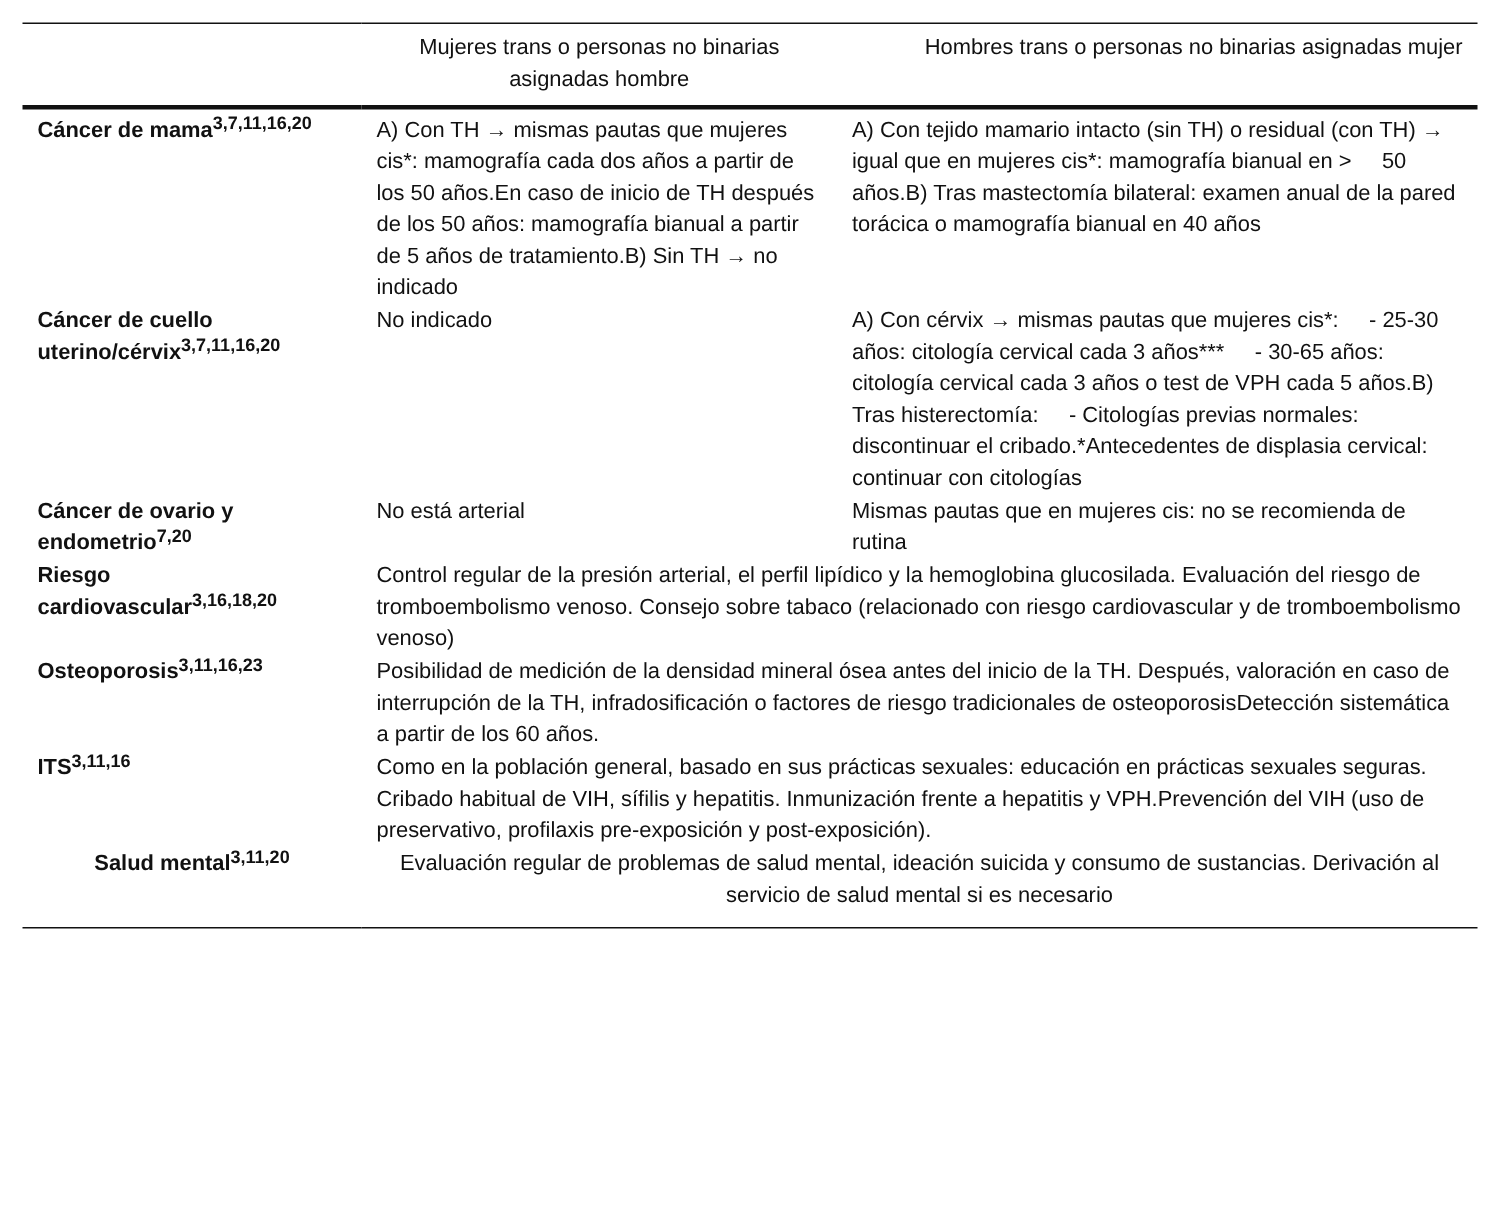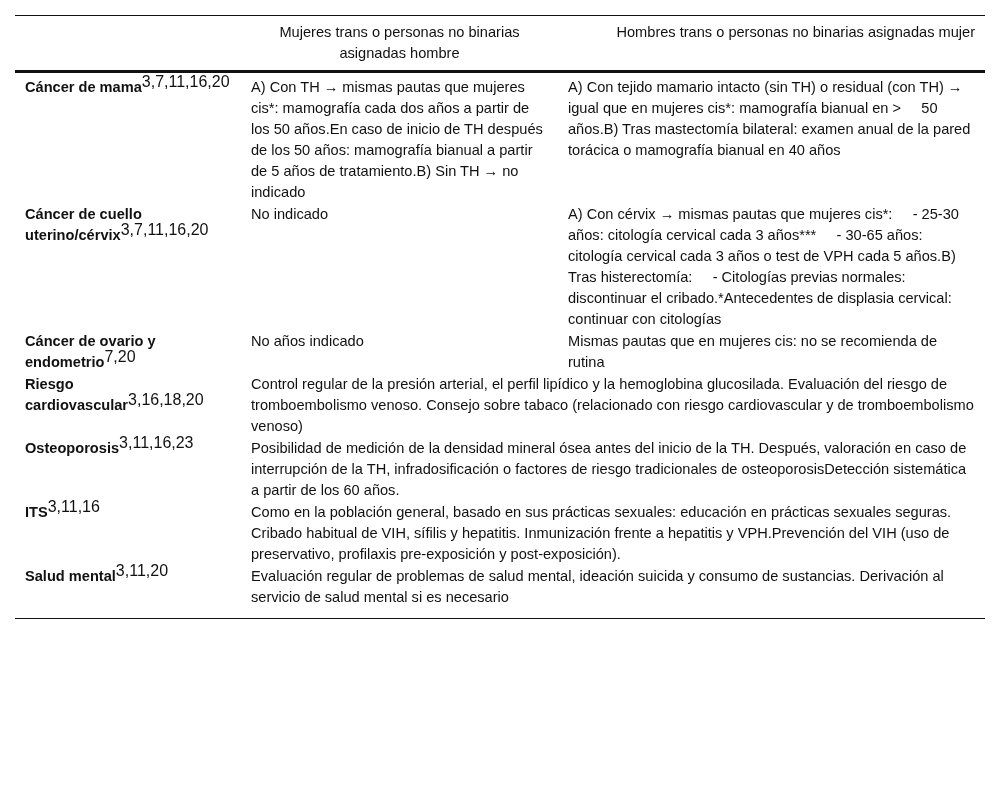--- a/index.html
+++ b/index.html
@@ -13,24 +13,24 @@
     col.c1 { width: 226px; }
     col.c2 { width: 317px; }
     col.c3 { width: 427px; }
     thead tr { border-top: 1.5px solid #111; border-bottom: 3px solid #111; }
     thead th { font-weight: normal; text-align: center; vertical-align: top; padding: 6px 10px 6px 10px; line-height: 21px; }
     thead th.h3 { text-align: right; padding-left: 12px; }
     tbody td { vertical-align: top; padding: 1px 10px 0 10px; }
     tbody td.label { font-weight: bold; }
     tbody tr.row { }
     tbody tr.last { border-bottom: 1.5px solid #111; }
-    tbody tr.last td { padding-bottom: 10px; }
+    tbody tr.last td { padding-bottom: 10px; text-align: center; }
     tbody tr.first td { padding-top: 4px; }
     td.section { text-align: center; font-weight: bold; padding-top: 0; }
-    sup { font-size: 16px; font-weight: normal; line-height: 0; vertical-align: 5px; }
+    sup { font-size: 12px; font-weight: bold; line-height: 0; vertical-align: 5px; }
   </style>
 </head>
 <body>
 
 <div class="table-wrap">
   <table>
     <colgroup>
         <col class="c1">
         <col class="c2">
         <col class="c3">
@@ -48,21 +48,21 @@
         <td>A) Con TH → mismas pautas que mujeres cis*: mamografía cada dos años a partir de los 50 años.En caso de inicio de TH después de los 50 años: mamografía bianual a partir de 5 años de tratamiento.B) Sin TH → no indicado</td>
         <td style="white-space: pre-wrap;">A) Con tejido mamario intacto (sin TH) o residual (con TH) → igual que en mujeres cis*: mamografía bianual en &gt;     50 años.B) Tras mastectomía bilateral: examen anual de la pared torácica o mamografía bianual en 40 años</td>
       </tr>
       <tr class="row">
         <td class="label"><span>Cáncer de cuello uterino/cérvix</span><sup>3,7,11,16,20</sup></td>
         <td>No indicado</td>
         <td style="white-space: pre-wrap;">A) Con cérvix → mismas pautas que mujeres cis*:     - 25-30 años: citología cervical cada 3 años***     - 30-65 años: citología cervical cada 3 años o test de VPH cada 5 años.B) Tras histerectomía:     - Citologías previas normales: discontinuar el cribado.*Antecedentes de displasia cervical: continuar con citologías</td>
       </tr>
       <tr class="row">
         <td class="label"><span>Cáncer de ovario y endometrio</span><sup>7,20</sup></td>
-        <td>No años indicado</td>
+        <td>No está arterial</td>
         <td>Mismas pautas que en mujeres cis: no se recomienda de rutina</td>
       </tr>
       <tr class="row">
         <td class="label"><span>Riesgo cardiovascular</span><sup>3,16,18,20</sup></td>
         <td colspan="2">Control regular de la presión arterial, el perfil lipídico y la hemoglobina glucosilada. Evaluación del riesgo de tromboembolismo venoso. Consejo sobre tabaco (relacionado con riesgo cardiovascular y de tromboembolismo venoso)</td>
       </tr>
       <tr class="row">
         <td class="label"><span>Osteoporosis</span><sup>3,11,16,23</sup></td>
         <td colspan="2">Posibilidad de medición de la densidad mineral ósea antes del inicio de la TH. Después, valoración en caso de interrupción de la TH, infradosificación o factores de riesgo tradicionales de osteoporosisDetección sistemática a partir de los 60 años.</td>
       </tr>

